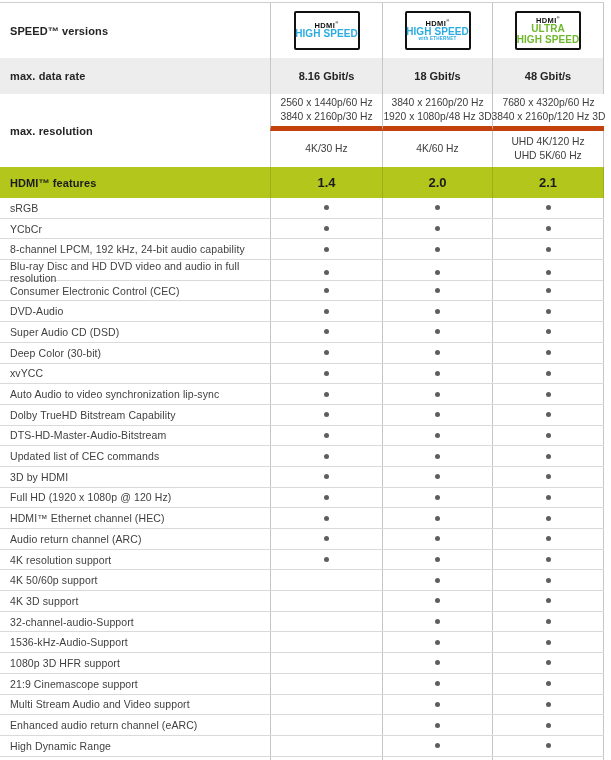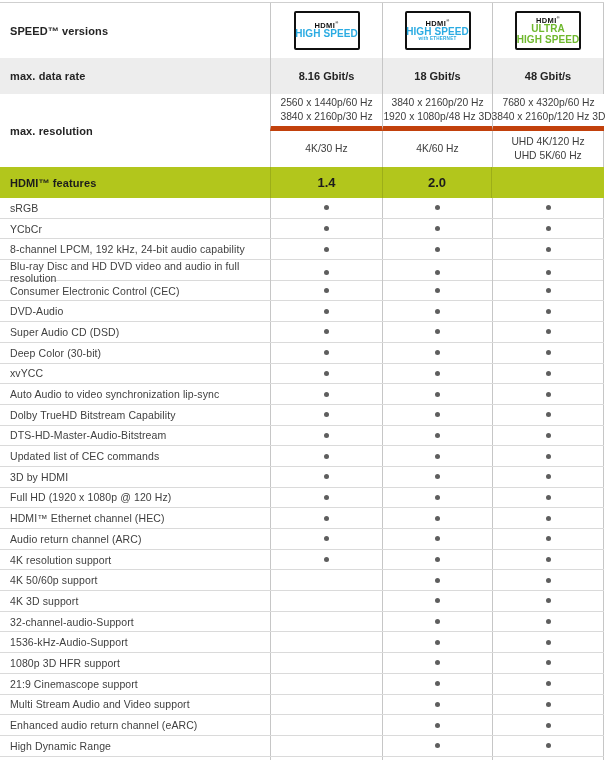--- a/index.html
+++ b/index.html
@@ -112,20 +112,21 @@
     <div class="cell vcell rcell">
         <div>UHD 4K/120 Hz</div>
         <div>UHD 5K/60 Hz</div>
       </div>
   </div>
 
   <div class="row features-header">
     <div class="cell lcell">HDMI™ features</div>
     <div class="cell vcell">1.4</div>
     <div class="cell vcell">2.0</div>
+    <div class="cell vcell">2.1</div>
   </div>
 
   <div>
       <div class="row feat">
         <div class="cell lcell">sRGB</div>
         <div class="cell vcell">
           <span class="dot"></span>
         </div>
         <div class="cell vcell">
           <span class="dot"></span>

